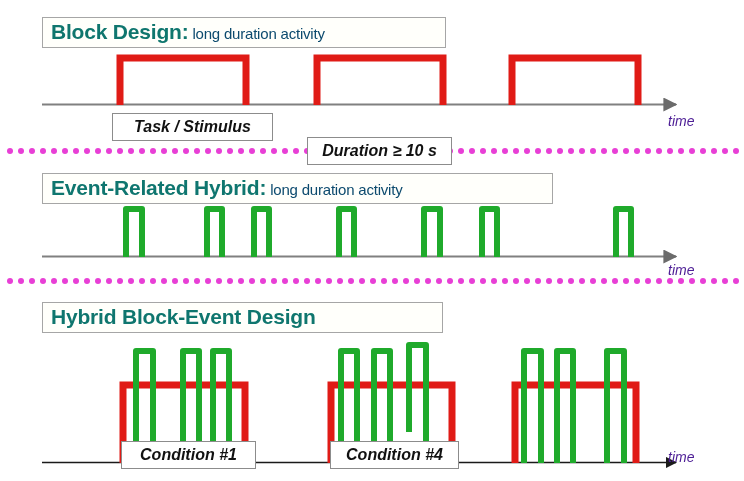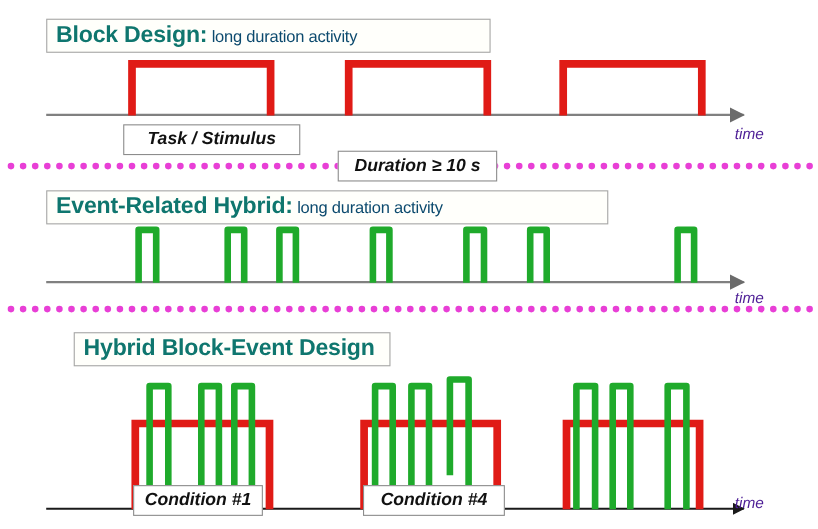--- a/index.html
+++ b/index.html
@@ -39,40 +39,40 @@
   }
   .title-box .t-light {
     font-weight: normal;
     color: #0c4a6e;
     font-size: 15px;
     letter-spacing: -0.2px;
   }
 
   #title-block   { left: 42px;  top: 17px;  width: 404px; }
   #title-event   { left: 42px;  top: 173px; width: 511px; }
-  #title-hybrid  { left: 42px;  top: 302px; width: 288px; margin-left: 25px; }
+  #title-hybrid  { left: 42px;  top: 302px; width: 401px; }
 
   
   .caption-box {
     position: absolute;
     box-sizing: border-box;
     border: 1px solid #8c8c8c;
     background: #ffffff;
     font-style: italic;
     font-weight: bold;
     font-size: 16px;
     color: #111111;
     text-align: center;
     line-height: 25px;
     height: 28px;
     white-space: nowrap;
   }
   #cap-task      { left: 112px; top: 113px; width: 161px; }
   #cap-duration  { left: 307px; top: 113px; width: 145px; margin-top: 24px; }
-  #cap-cond1     { left: 121px; top: 441px; width: 118px; }
+  #cap-cond1     { left: 121px; top: 441px; width: 135px; }
   #cap-cond2     { left: 330px; top: 441px; width: 129px; }
 
   
   .time-label {
     position: absolute;
     font-style: italic;
     font-size: 14px;
     color: #4c1d95;
     white-space: nowrap;
   }

